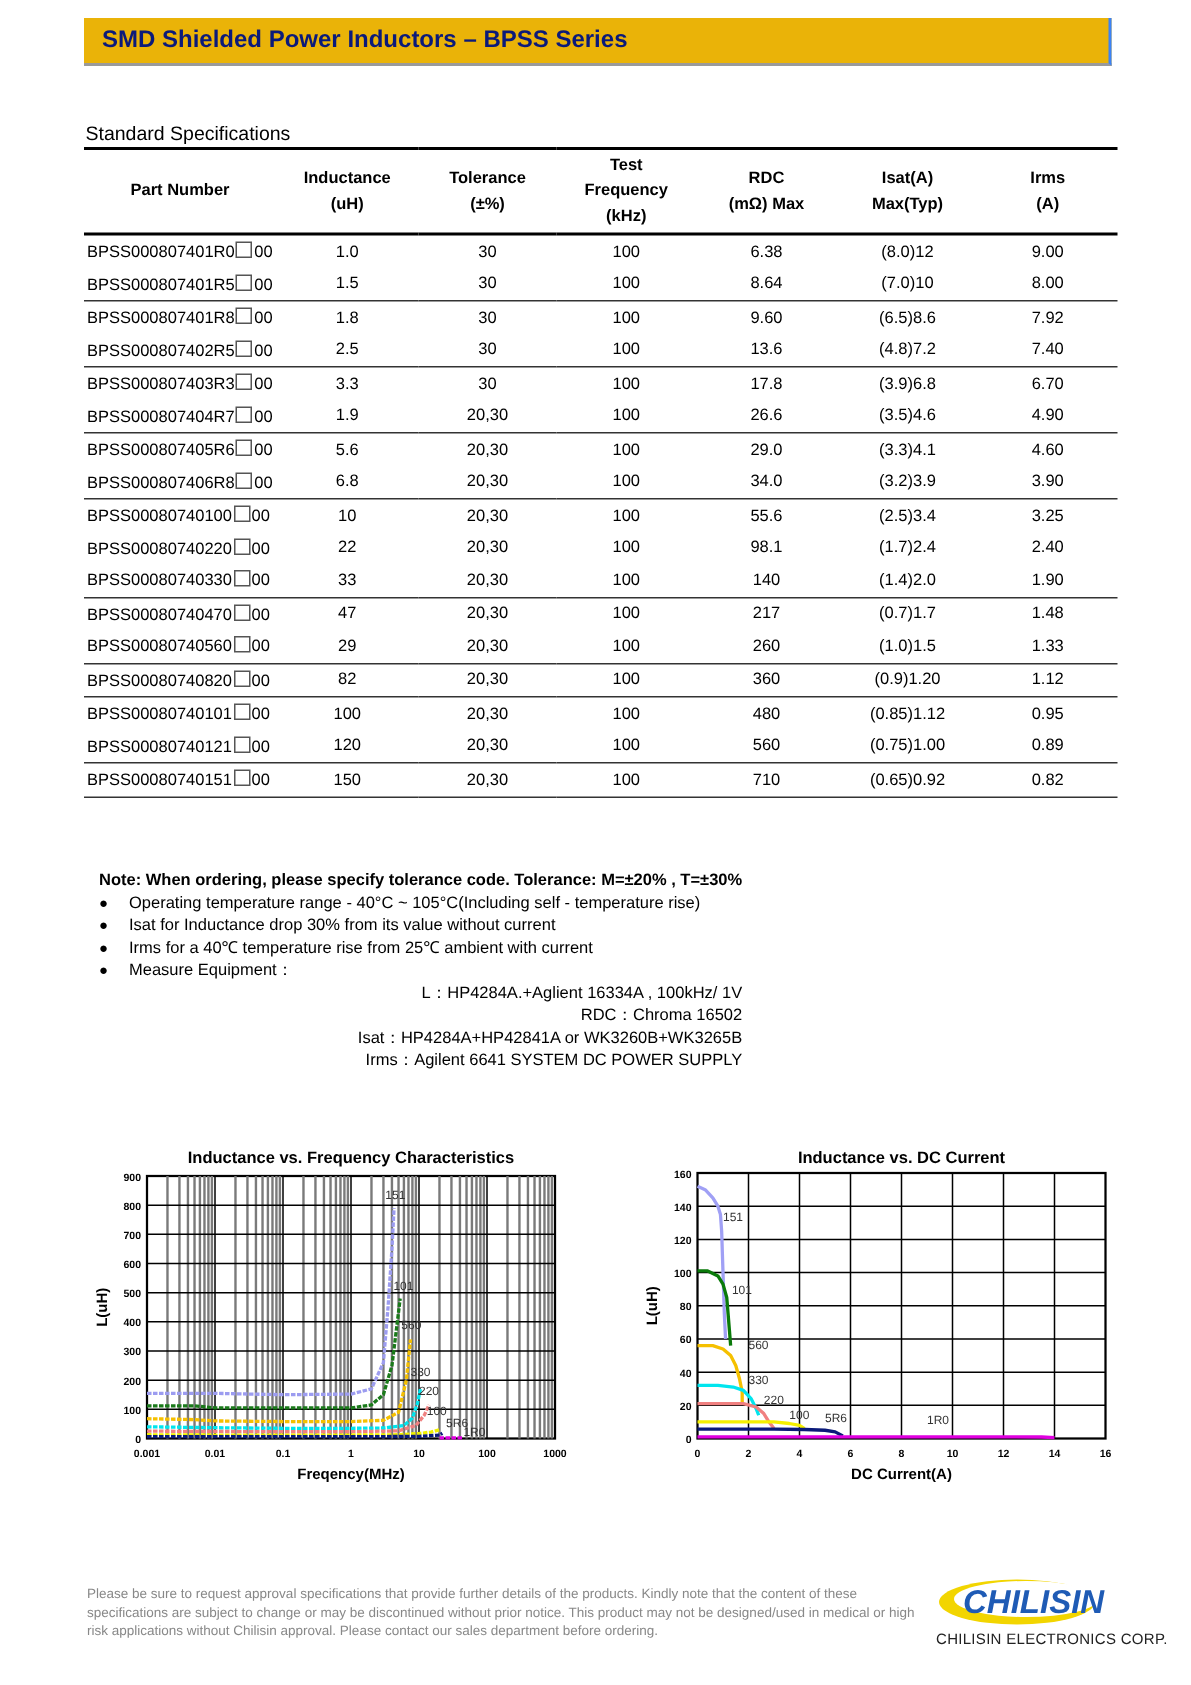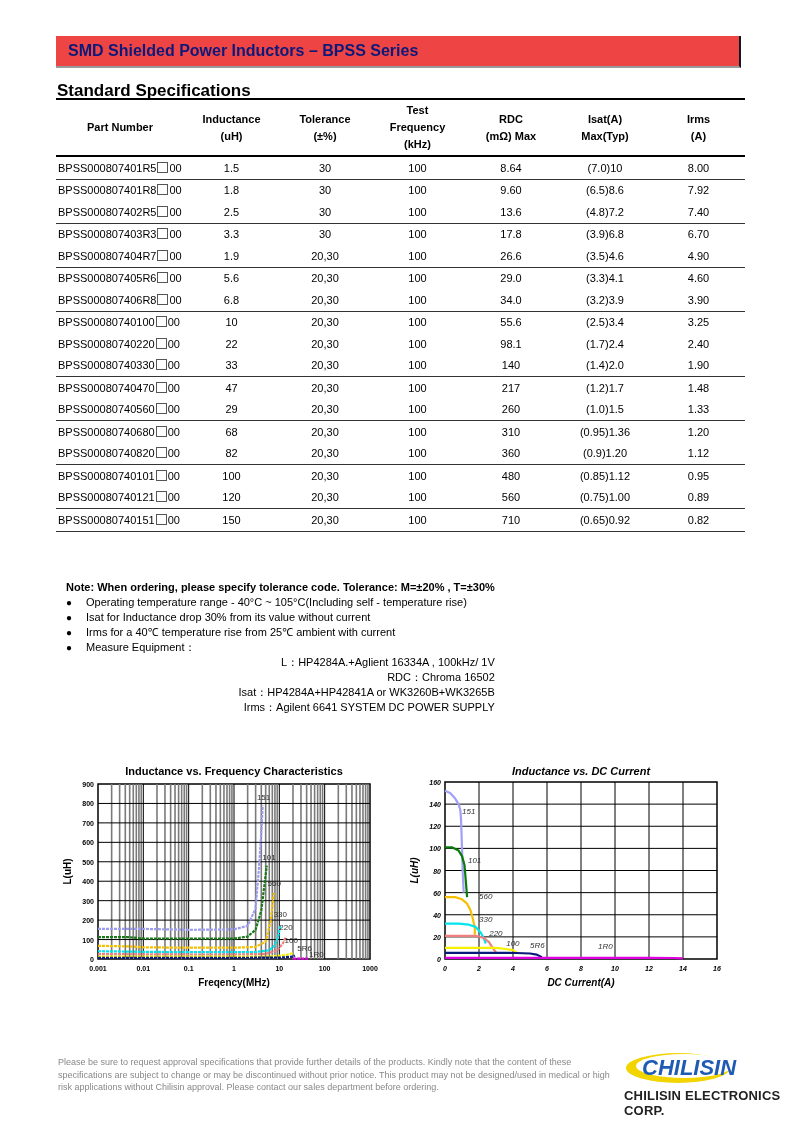--- a/index.html
+++ b/index.html
@@ -1,36 +1,36 @@
 <!DOCTYPE html>
 <html><head>
 <meta charset="utf-8">
 <style>
   html, body { margin:0; padding:0; background:#fff; }
   body { width:794px; height:1123px; position:relative; font-family:"Liberation Sans", sans-serif; color:#000; overflow:hidden; }
-  .banner { position:absolute; left:56px; top:36px; width:683px; height:30px; background:#ef4444; border-bottom:2px solid #9a9a9a; border-right:2px solid #0f172a; }
+  .banner { position:absolute; left:56px; top:12px; width:683px; height:30px; background:#eab308; border-bottom:2px solid #9a9a9a; border-right:2px solid #3b82f6; }
   .banner-title { position:absolute; left:12px; top:6px; font-size:16px; font-weight:bold; color:#0b1a7a; }
-  .section-title { position:absolute; left:57px; top:81px; font-size:17px; font-weight:bold; }
+  .section-title { position:absolute; left:57px; top:81px; font-size:13px; font-weight:normal; }
   table.spec { position:absolute; left:56px; top:98px; width:689px; border-collapse:collapse; font-size:11px; }
   table.spec th { font-weight:bold; font-size:11px; line-height:17px; padding:2px 0; text-align:center; vertical-align:middle; border-bottom:2px solid #000; }
   table.spec thead tr { border-top:2px solid #000; }
   table.spec td { height:21.5px; padding:0; text-align:center; vertical-align:middle; }
   table.spec td.pn { text-align:left; padding-left:2px; }
   table.spec tr.grp-end td { border-bottom:1.5px solid #333; }
   .box { display:inline-block; width:9px; height:9px; border:1px solid #555; vertical-align:-1px; margin:0 1px; }
   .notes { position:absolute; left:66px; top:580px; font-size:11px; line-height:15px; }
   .notes .note-head { font-weight:bold; }
   .notes .bullet { position:relative; padding-left:20px; }
   .notes .bullet::before { content:"\25CF"; position:absolute; left:0; top:0; font-size:10px; }
   .notes .indent { padding-left:20px;text-align:right; }
   .chart { position:absolute; }
   .chart svg text { font-family:"Liberation Sans", sans-serif; }
   .footer-text { position:absolute; left:58px; top:1056px; width:560px; font-size:9px; line-height:12.5px; color:#888; }
   .logo { position:absolute; left:620px; top:1048px; width:140px; height:50px; }
-  .logo-caption { position:absolute; left:624px; top:1088px; font-size:13px; font-weight:bold; color:#222; letter-spacing:0.2px; }
+  .logo-caption { position:absolute; left:624px; top:1088px; font-size:10px; font-weight:normal; color:#222; letter-spacing:0.2px; }
 </style>
 </head>
 <body>
 
 <div class="banner">
   <div class="banner-title">SMD Shielded Power Inductors – BPSS Series</div>
 </div>
 
 <div class="section-title">Standard Specifications</div>
 
@@ -70,20 +70,29 @@
           <div>Isat(A)</div>
           <div>Max(Typ)</div>
         </th>
         <th>
           <div>Irms</div>
           <div>(A)</div>
         </th>
       </tr>
   </thead>
   <tbody id="tbody">
+      <tr>
+        <td class="pn"><span>BPSS000807401R0</span><span class="box"></span><span>00</span></td>
+        <td>1.0</td>
+        <td>30</td>
+        <td>100</td>
+        <td>6.38</td>
+        <td>(8.0)12</td>
+        <td>9.00</td>
+      </tr>
       <tr class="grp-end">
         <td class="pn"><span>BPSS000807401R5</span><span class="box"></span><span>00</span></td>
         <td>1.5</td>
         <td>30</td>
         <td>100</td>
         <td>8.64</td>
         <td>(7.0)10</td>
         <td>8.00</td>
       </tr>
       <tr>
@@ -166,40 +175,31 @@
         <td>140</td>
         <td>(1.4)2.0</td>
         <td>1.90</td>
       </tr>
       <tr>
         <td class="pn"><span>BPSS00080740470</span><span class="box"></span><span>00</span></td>
         <td>47</td>
         <td>20,30</td>
         <td>100</td>
         <td>217</td>
-        <td>(1.2)1.7</td>
+        <td>(0.7)1.7</td>
         <td>1.48</td>
       </tr>
       <tr class="grp-end">
         <td class="pn"><span>BPSS00080740560</span><span class="box"></span><span>00</span></td>
         <td>29</td>
         <td>20,30</td>
         <td>100</td>
         <td>260</td>
         <td>(1.0)1.5</td>
         <td>1.33</td>
-      </tr>
-      <tr>
-        <td class="pn"><span>BPSS00080740680</span><span class="box"></span><span>00</span></td>
-        <td>68</td>
-        <td>20,30</td>
-        <td>100</td>
-        <td>310</td>
-        <td>(0.95)1.36</td>
-        <td>1.20</td>
       </tr>
       <tr class="grp-end">
         <td class="pn"><span>BPSS00080740820</span><span class="box"></span><span>00</span></td>
         <td>82</td>
         <td>20,30</td>
         <td>100</td>
         <td>360</td>
         <td>(0.9)1.20</td>
         <td>1.12</td>
       </tr>
@@ -340,21 +340,21 @@
       <text x="212.56310859040573" y="126.08333333333333" font-size="8" fill="#333">560</text>
       <text x="218.66944394042372" y="157.19444444444446" font-size="8" fill="#333">330</text>
       <text x="224.33333333333331" y="169.83333333333334" font-size="8" fill="#333">220</text>
       <text x="229.4987653045766" y="183.44444444444446" font-size="8" fill="#333">100</text>
       <text x="242.37328039313235" y="191.22222222222223" font-size="8" fill="#333">5R6</text>
       <text x="253.94563395781557" y="197.05555555555554" font-size="8" fill="#333">1R0</text>
       <text x="179" y="226" text-anchor="middle" font-size="10" font-weight="bold">Freqency(MHz)</text>
       <text x="0" y="0" text-anchor="middle" font-size="10" font-weight="bold" transform="translate(16,111.5) rotate(-90)">L(uH)</text>
     </svg>
 </div>
-<div class="chart" style="left:404px;top:760px;font-style:italic;">
+<div class="chart" style="left:424px;top:760px;">
   <svg id="chart1" width="330" height="235">
       <text x="177" y="15" text-anchor="middle" font-size="11" font-weight="bold">Inductance vs. DC Current</text>
       <rect x="41" y="22" width="272" height="177" fill="#fff" stroke="#000" stroke-width="1.5"></rect>
       <line x1="75" y1="22" x2="75" y2="199" stroke="#000" stroke-width="1"></line>
       <line x1="109" y1="22" x2="109" y2="199" stroke="#000" stroke-width="1"></line>
       <line x1="143" y1="22" x2="143" y2="199" stroke="#000" stroke-width="1"></line>
       <line x1="177" y1="22" x2="177" y2="199" stroke="#000" stroke-width="1"></line>
       <line x1="211" y1="22" x2="211" y2="199" stroke="#000" stroke-width="1"></line>
       <line x1="245" y1="22" x2="245" y2="199" stroke="#000" stroke-width="1"></line>
       <line x1="279" y1="22" x2="279" y2="199" stroke="#000" stroke-width="1"></line>

